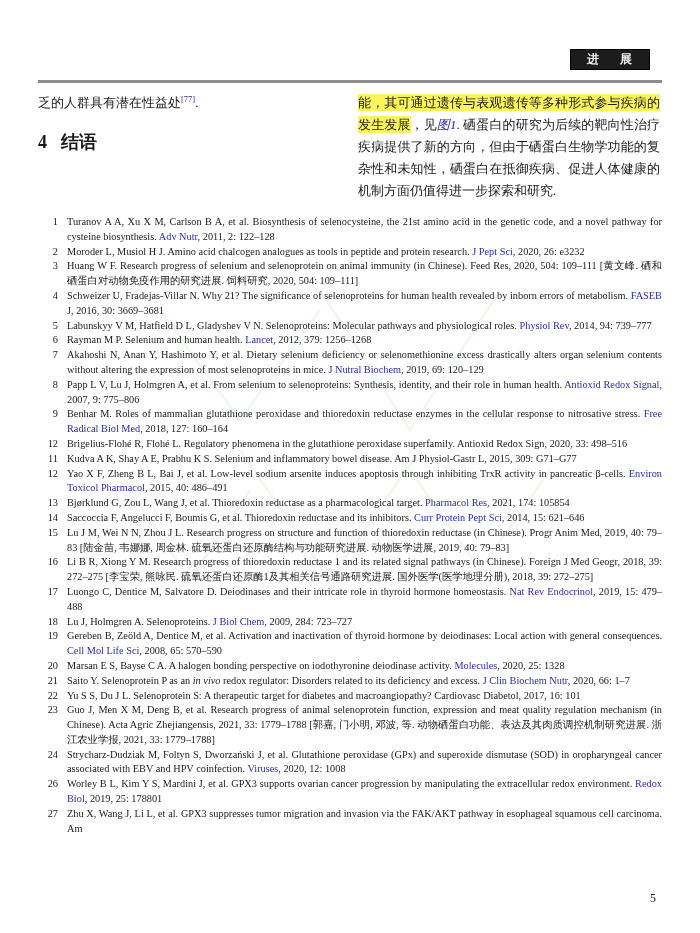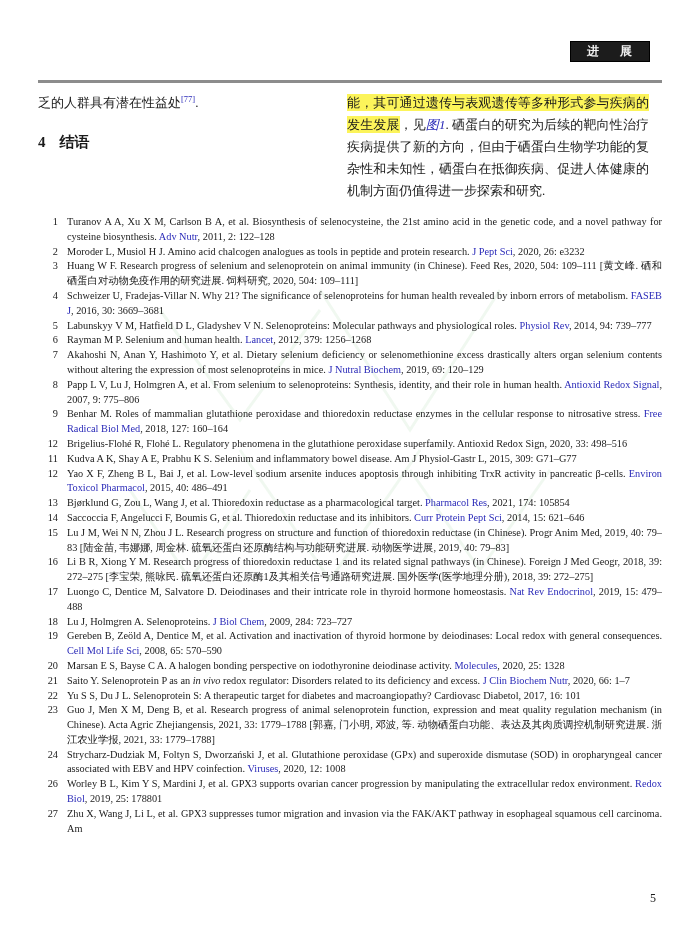--- a/index.html
+++ b/index.html
@@ -12,40 +12,40 @@
   .page { position:absolute; inset:0; padding:0 38px; }
 
   
   .watermark {
     position:absolute; left:120px; top:230px; width:480px; height:420px;
     opacity:0.14; pointer-events:none; z-index:0;
   }
 
   
   .header-badge {
-    position:absolute; top:41px; right:50px;
+    position:absolute; top:49px; right:50px;
     background:#1c1c1c; color:#f2f2f2;
     font-size:12px; font-weight:bold; letter-spacing:9px;
     padding:2px 8px 2px 16px; line-height:15px;
     border:1px solid #000;
   }
   .header-rule {
     position:absolute; top:80px; left:38px; right:38px;
     height:3px; background:#8c8c8c;
   }
 
   .content { position:relative; z-index:1; padding-top:92px; }
 
   
-  .columns { display:flex; gap:7px; }
+  .columns { display:flex; gap:18px; }
   .col { width:302px; font-size:13px; line-height:22px; text-align:justify; }
   .body-text { text-align:justify; }
   .indent { text-indent:2em; }
   .section-heading {
-    font-size:15px; font-weight:bold; margin:17px 0 11px 0;
+    font-size:18px; font-weight:bold; margin:17px 0 11px 0;
     font-family:"Liberation Serif","DejaVu Serif",serif;
   }
   .section-heading .num { margin-right:14px; }
   mark { background:#fcf45a; color:inherit; padding:1px 0; }
   .cite-sup {
     color:#2a2ab8; font-size:8.5px; vertical-align:super; line-height:0; cursor:pointer;
   }
   .fig-link { color:#2a2ab8; cursor:pointer; text-decoration:none;font-style:italic; }
 
   
@@ -183,21 +183,21 @@
     <span class="ref-body"><span>Luongo C, Dentice M, Salvatore D. Deiodinases and their intricate role in thyroid hormone homeostasis. </span><span class="ref-link">Nat Rev Endocrinol</span><span>, 2019, 15: 479–488</span></span>
   </li>
 
   <li class="ref-item">
     <span class="ref-num">18</span>
     <span class="ref-body"><span>Lu J, Holmgren A. Selenoproteins. </span><span class="ref-link">J Biol Chem</span><span>, 2009, 284: 723–727</span></span>
   </li>
 
   <li class="ref-item">
     <span class="ref-num">19</span>
-    <span class="ref-body"><span>Gereben B, Zeöld A, Dentice M, et al. Activation and inactivation of thyroid hormone by deiodinases: Local redox with general consequences. </span><span class="ref-link">Cell Mol Life Sci</span><span>, 2008, 65: 570–590</span></span>
+    <span class="ref-body"><span>Gereben B, Zeöld A, Dentice M, et al. Activation and inactivation of thyroid hormone by deiodinases: Local action with general consequences. </span><span class="ref-link">Cell Mol Life Sci</span><span>, 2008, 65: 570–590</span></span>
   </li>
 
   <li class="ref-item">
     <span class="ref-num">20</span>
     <span class="ref-body"><span>Marsan E S, Bayse C A. A halogen bonding perspective on iodothyronine deiodinase activity. </span><span class="ref-link">Molecules</span><span>, 2020, 25: 1328</span></span>
   </li>
 
   <li class="ref-item">
     <span class="ref-num">21</span>
     <span class="ref-body"><span>Saito Y. Selenoprotein P as an </span><span class="ref-italic">in vivo</span><span> redox regulator: Disorders related to its deficiency and excess. </span><span class="ref-link">J Clin Biochem Nutr</span><span>, 2020, 66: 1–7</span></span>

